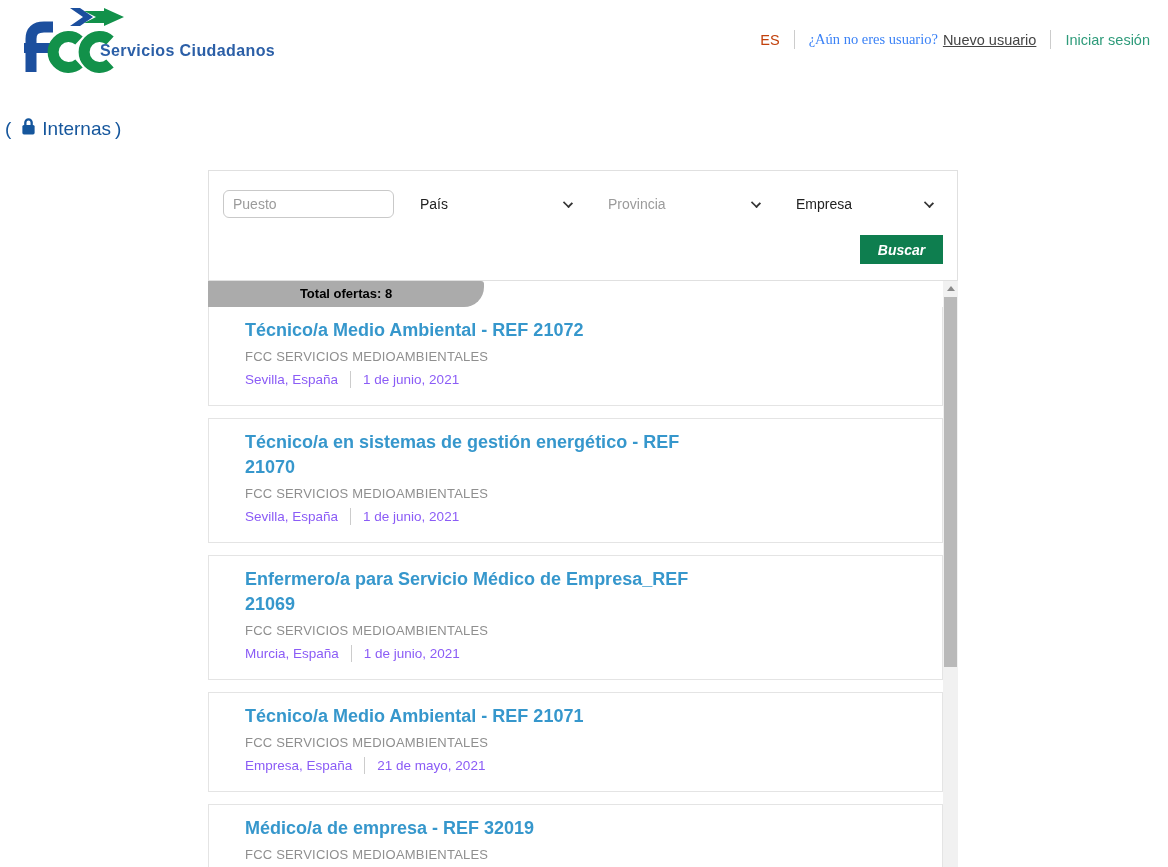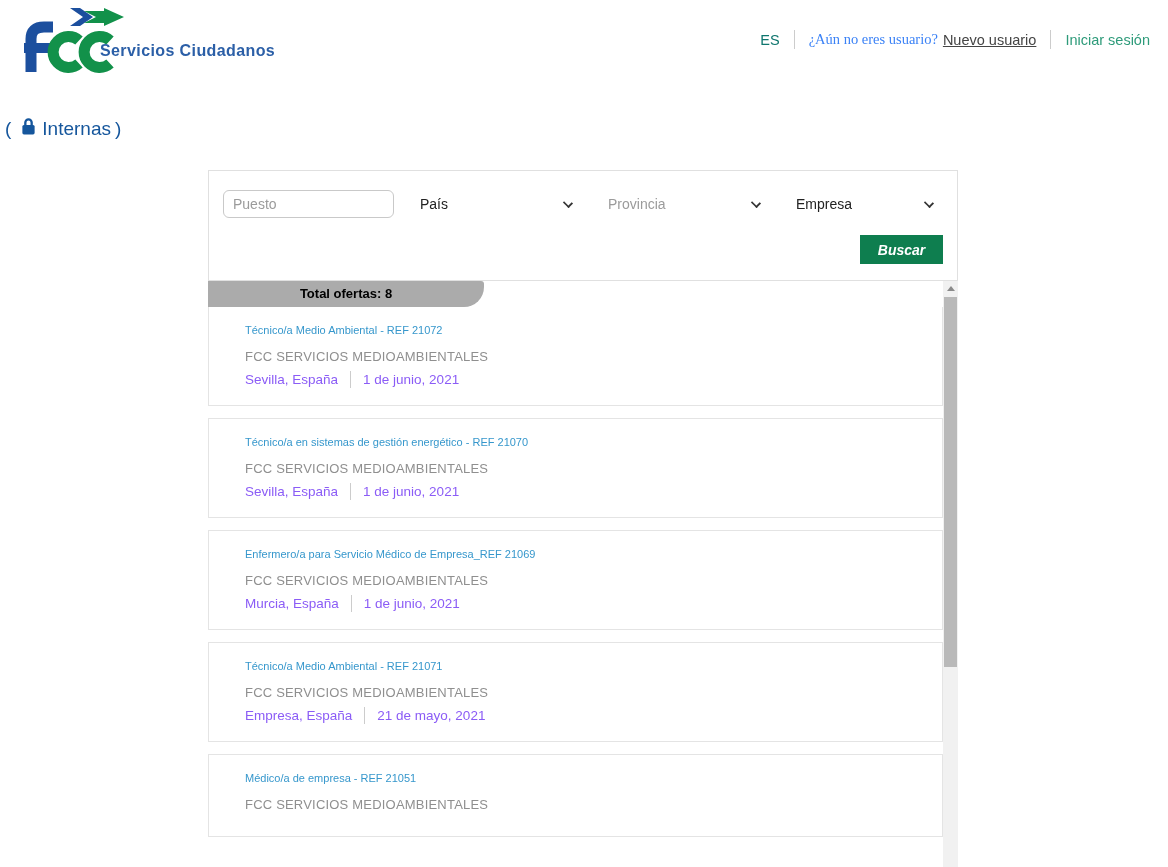--- a/index.html
+++ b/index.html
@@ -9,21 +9,21 @@
 
   
   .topbar { position:absolute; top:0; left:0; width:100%; height:80px; }
   .logo { position:absolute; left:20px; top:6px; width:210px; height:72px; cursor:pointer; }
   .logo svg { position:absolute; left:0; top:0; }
   .tagline { position:absolute; left:80px; top:36px; font-size:16px; letter-spacing:.4px;
              color:#2b5fa7; font-weight:bold; white-space:nowrap; }
   .utility { position:absolute; top:30px; right:18px; display:flex; align-items:center;
              font-size:14.5px; color:#555; }
   .utility .vsep { width:1px; height:19px; background:#ccc; margin:0 14px; }
-  .lang { color:#0f766e; cursor:pointer; }
+  .lang { color:#c2410c; cursor:pointer; }
   .signup-prompt { color:#3b82f6;font-family:Liberation Serif, serif; }
   .signup-link { color:#444; text-decoration:underline; cursor:pointer; margin-left:5px; }
   .login-link { color:#2e9b7a; cursor:pointer; }
 
   
   .internas { position:absolute; left:5px; top:117px; font-size:19px; color:#15569c;
               display:flex; align-items:center; gap:4px; }
   .internas .lock { display:inline-block; margin:0 2px 0 6px; }
   .internas .lbl { cursor:pointer; }
 
@@ -51,21 +51,21 @@
 
   
   .results { position:relative; width:750px; height:586px; overflow:hidden; margin-top:0; }
   .badge { width:276px; height:26px; background:#ababab; color:#000000; font-size:13px;
            font-weight:bold; text-align:center; line-height:26px;
            border-radius:0 3px 20px 0; }
   .cards { width:735px; }
   .job-card { border:1px solid #e4e4e4; background:#fff; margin-top:12px;
               padding:11px 20px 17px 36px; }
   .job-card.first { margin-top:0; border-top:none; }
-  .job-title { font-size:11px; font-weight:400; color:#3697cc; line-height:25px;
+  .job-title { font-size:18px; font-weight:700; color:#3697cc; line-height:25px;
                max-width:445px; cursor:pointer; margin-bottom:6px; }
   .job-company { font-size:13px; color:#8f8f8f; letter-spacing:.2px; margin-bottom:7px; }
   .job-meta { font-size:13.5px; color:#8b5cf6; display:flex; align-items:center; }
   .job-meta .vdiv { width:1px; height:17px; background:#ccc; margin:0 12px; }
 
   
   .scrollbar { position:absolute; top:0; right:0; width:15px; height:586px; background:#f1f1f1; }
   .scroll-up { position:absolute; top:0; left:0; width:15px; height:15px; background:#f1f1f1;
                display:flex; align-items:center; justify-content:center; cursor:pointer; }
   .scroll-up .tri { width:0; height:0; border-left:4px solid transparent;
@@ -176,21 +176,21 @@
         <h3 class="job-title">Técnico/a Medio Ambiental - REF 21071</h3>
         <div class="job-company">FCC SERVICIOS MEDIOAMBIENTALES</div>
         <div class="job-meta">
           <span>Empresa, España</span>
           <span class="vdiv"></span>
           <span>21 de mayo, 2021</span>
         </div>
       </article>
 
       <article class="job-card">
-        <h3 class="job-title">Médico/a de empresa - REF 21051</h3>
+        <h3 class="job-title">Médico/a de empresa - REF 32019</h3>
         <div class="job-company">FCC SERVICIOS MEDIOAMBIENTALES</div>
 
       </article>
 
     </div>
 
     <div class="scrollbar">
       <div class="scroll-up">
         <span class="tri"></span>
       </div>

